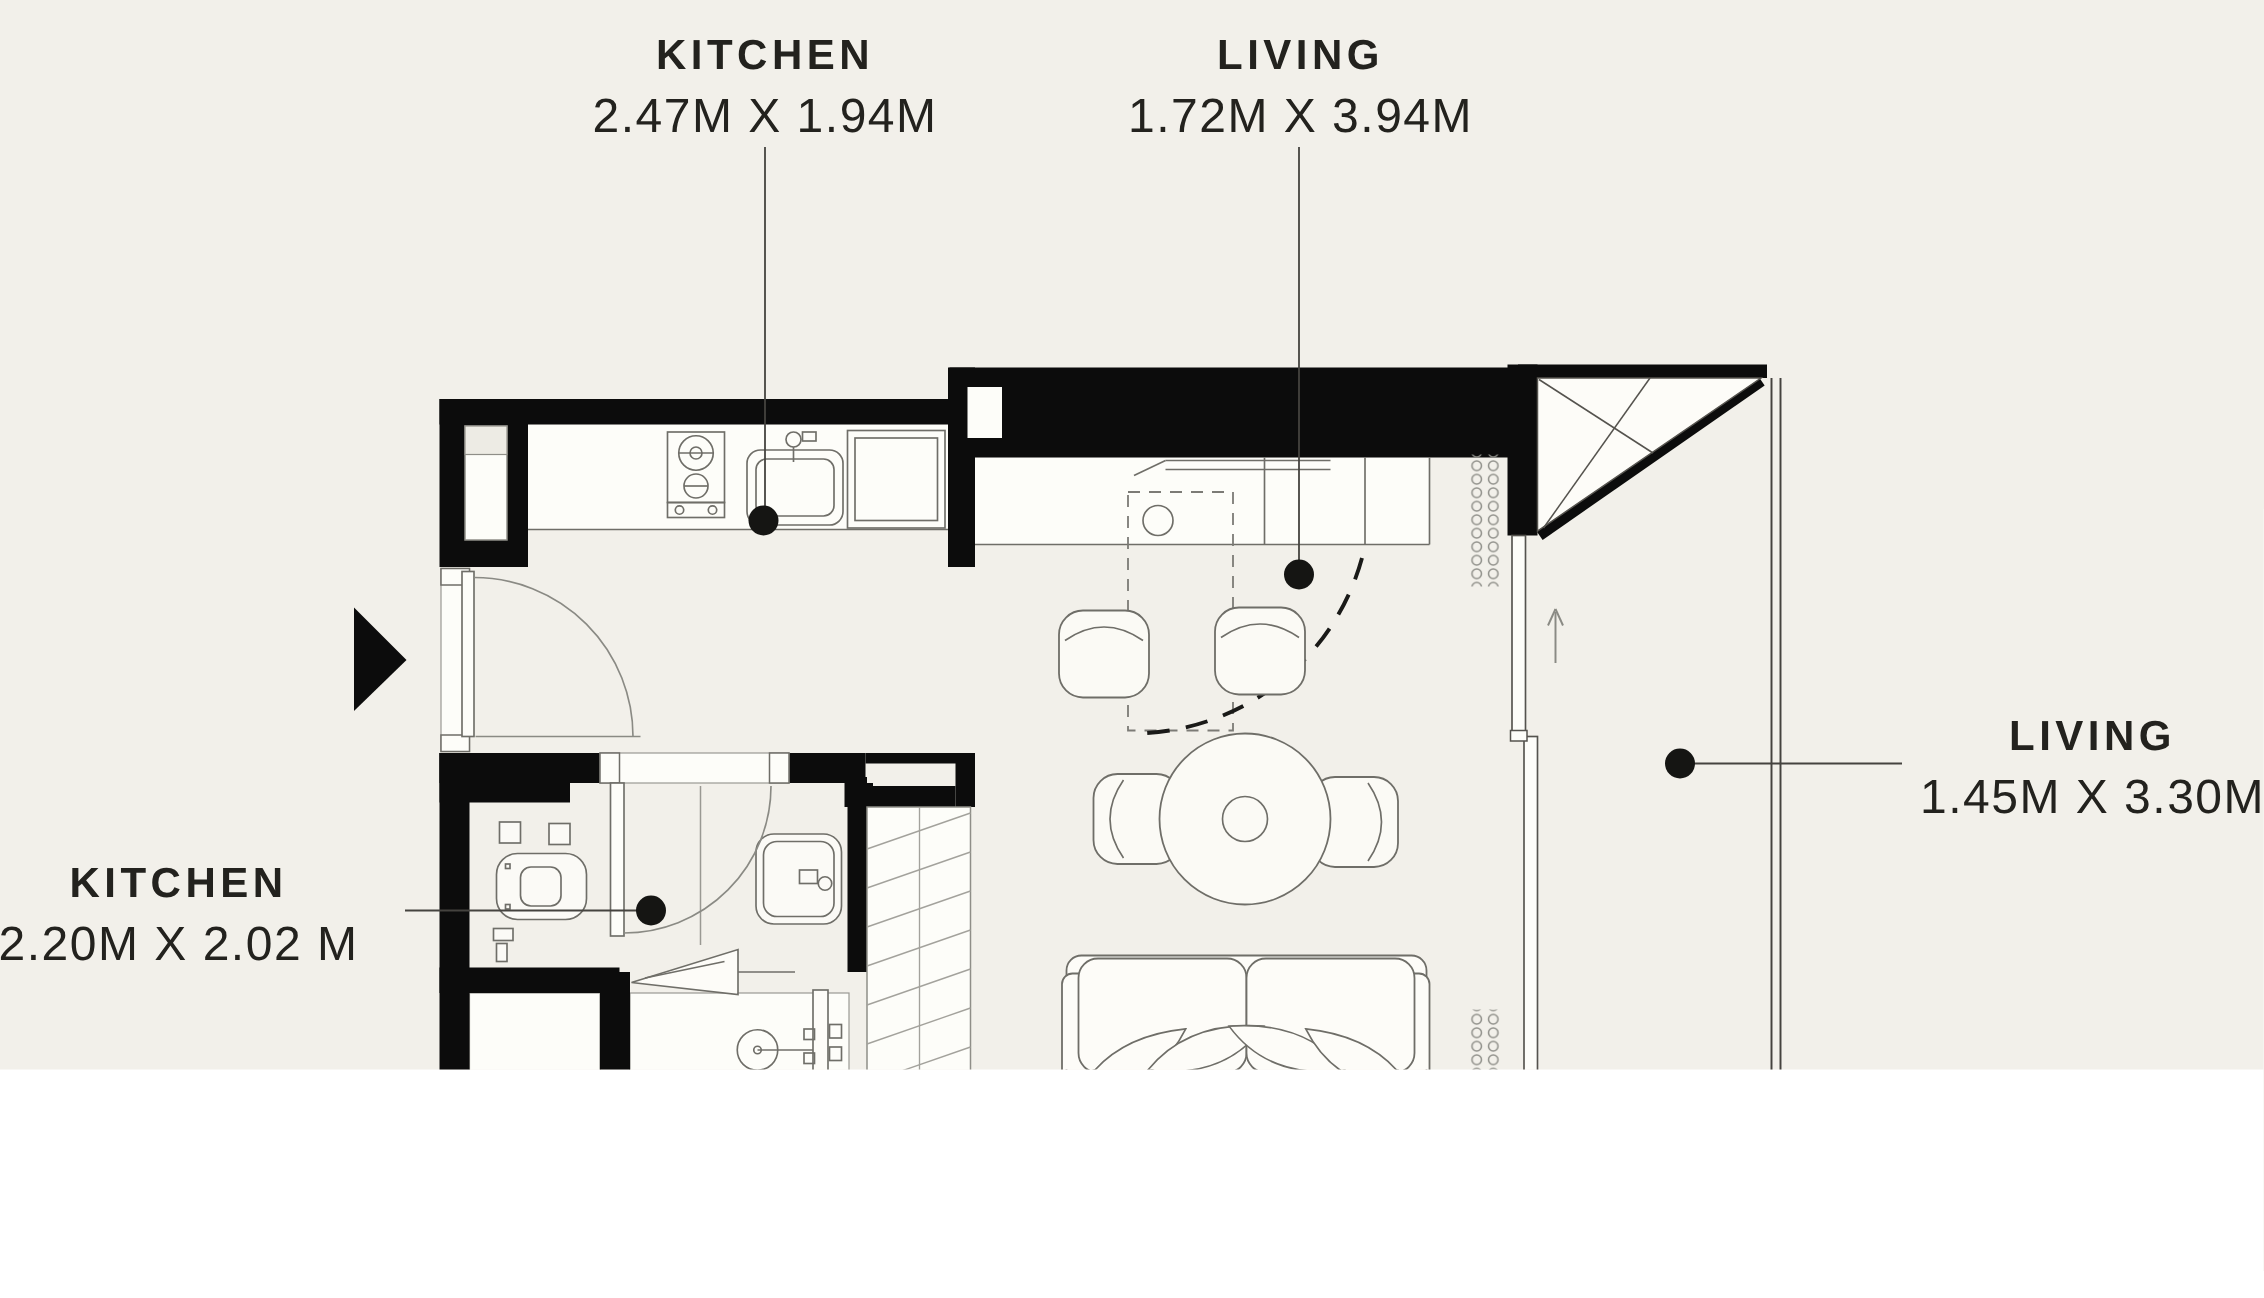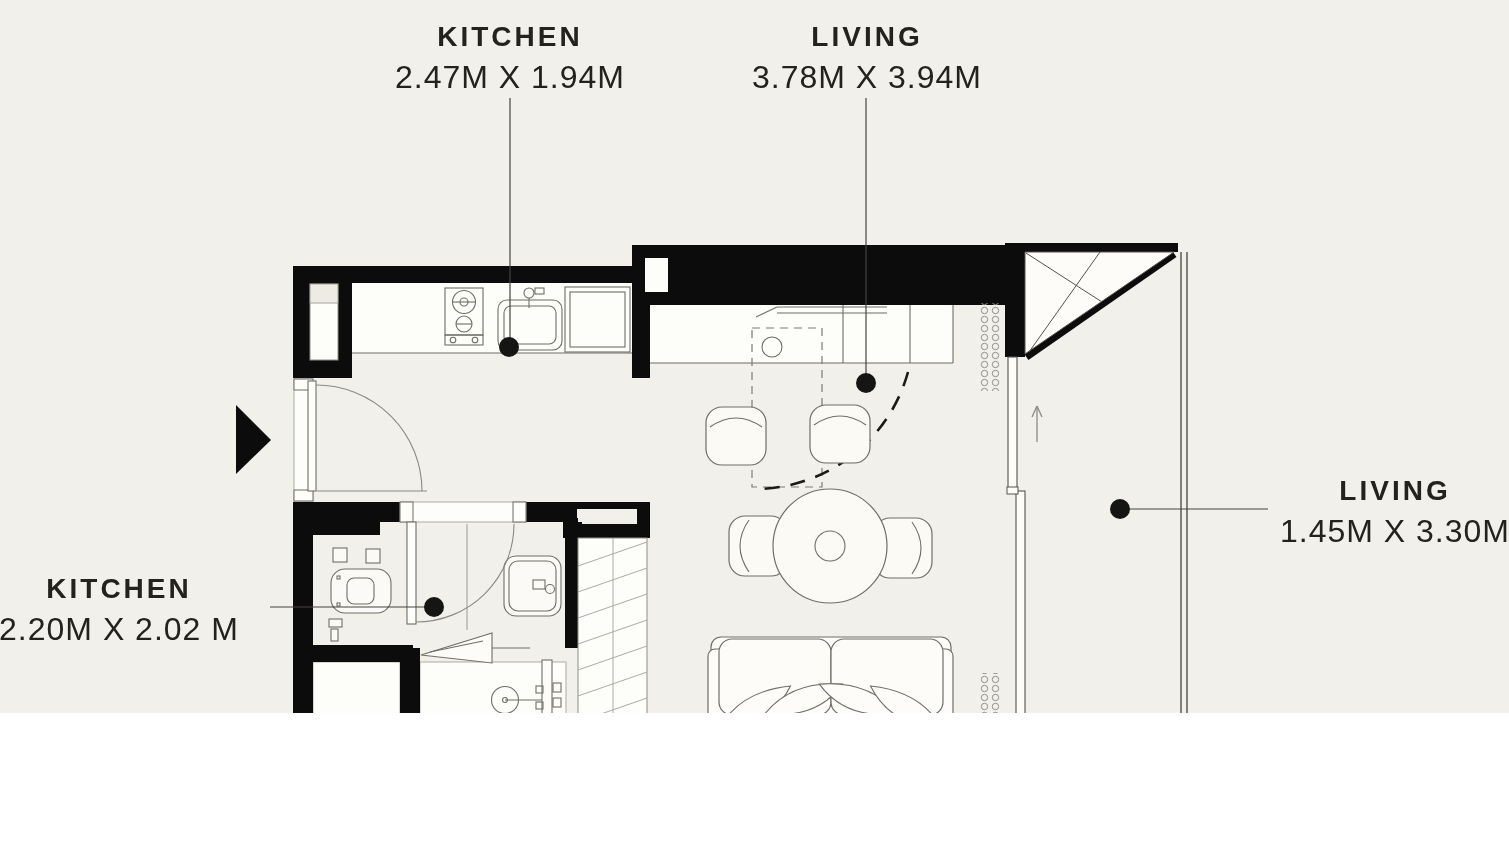--- a/index.html
+++ b/index.html
@@ -242,21 +242,21 @@
     </g>
   </svg>
 
   <div class="room-label" style="left:510px;top:22px">
     <div class="room-name">KITCHEN</div>
     <div class="room-size">2.47M X 1.94M</div>
   </div>
 
   <div class="room-label" style="left:867px;top:22px">
     <div class="room-name">LIVING</div>
-    <div class="room-size">3.78M X 3.94M</div>
+    <div class="room-size">1.72M X 3.94M</div>
   </div>
 
   <div class="room-label" style="left:119px;top:574px">
     <div class="room-name">KITCHEN</div>
     <div class="room-size">2.20M X 2.02 M</div>
   </div>
 
   <div class="room-label" style="left:1395px;top:476px">
     <div class="room-name">LIVING</div>
     <div class="room-size">1.45M X 3.30M</div>

